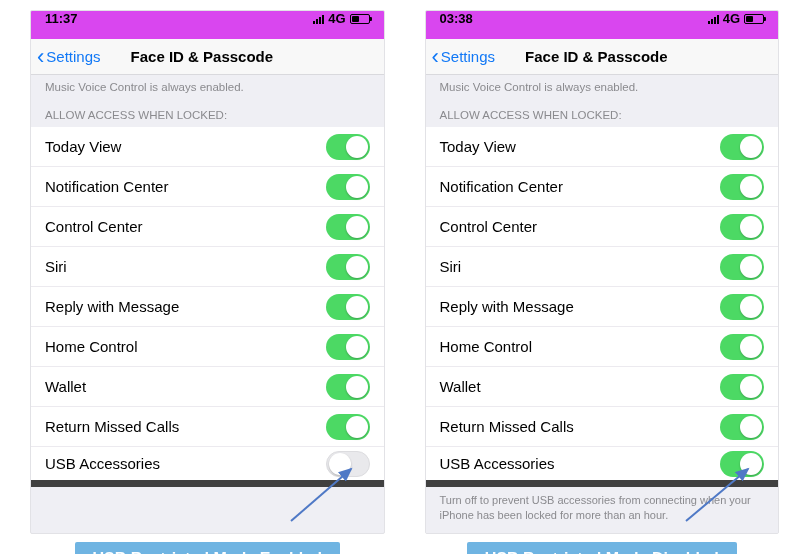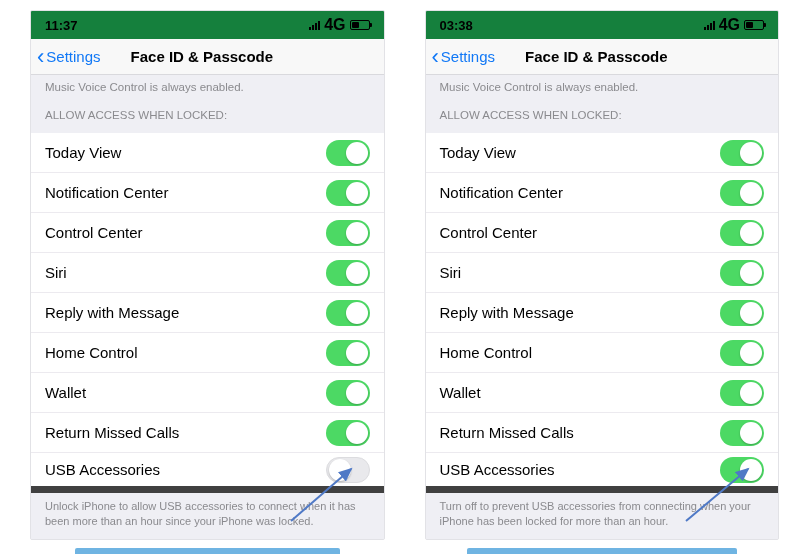--- a/index.html
+++ b/index.html
@@ -17,35 +17,35 @@
   }
   .phone {
     width: 355px;
     background: #efeff4;
     border: 1px solid #e2e2e6;
     border-radius: 2px;
     overflow: hidden;
     position: relative;
   }
   .status-bar {
-    background: #15803d;
+    background: #d946ef;
     height: 28px;
     display: flex;
-    align-items: center;
+    align-items: flex-start;
     justify-content: space-between;
     padding: 0 14px;
     font-size: 13px;
     font-weight: 600;
     color: #000;
   }
   .status-right {
     display: flex;
     align-items: center;
     gap: 4px;
-    font-size: 16px;
+    font-size: 13px;
   }
   .signal-bars {
     display: inline-flex;
     align-items: flex-end;
     gap: 1px;
     height: 10px;
   }
   .signal-bars span {
     width: 2px;
     background: #000;
@@ -106,21 +106,21 @@
   }
   .sub-note {
     font-size: 11.5px;
     color: #8a8a8e;
     padding: 6px 18px 10px 14px;
     background: #efeff4;
   }
   .section-header {
     font-size: 11.5px;
     color: #8a8a8e;
-    padding: 6px 14px 12px 14px;
+    padding: 6px 14px 6px 14px;
     background: #efeff4;
     text-transform: none;
   }
   .list {
     background: #fff;
   }
   .row {
     display: flex;
     align-items: center;
     justify-content: space-between;
@@ -261,21 +261,20 @@
             <span class="knob"></span>
           </span>
       </div>
       <div class="row">
         <span>USB Accessories</span>
         <span class="toggle off">
             <span class="knob"></span>
           </span>
       </div>
     </div>
-    <div class="footer-note">Unlock iPhone to allow USB accessories to connect when it has been more than an hour since your iPhone was locked.</div>
 
     <div class="arrow" style="left:250px; top:450px;">
       <svg width="90" height="70">
         <defs>
           <marker id="ah1" markerWidth="8" markerHeight="8" refX="6" refY="3" orient="auto">
             <path d="M0,0 L7,3 L0,6 Z" fill="#4f79c6"></path>
           </marker>
         </defs>
         <line x1="10" y1="60" x2="70" y2="8" stroke="#4f79c6" stroke-width="2" marker-end="url(#ah1)"></line>
       </svg>

